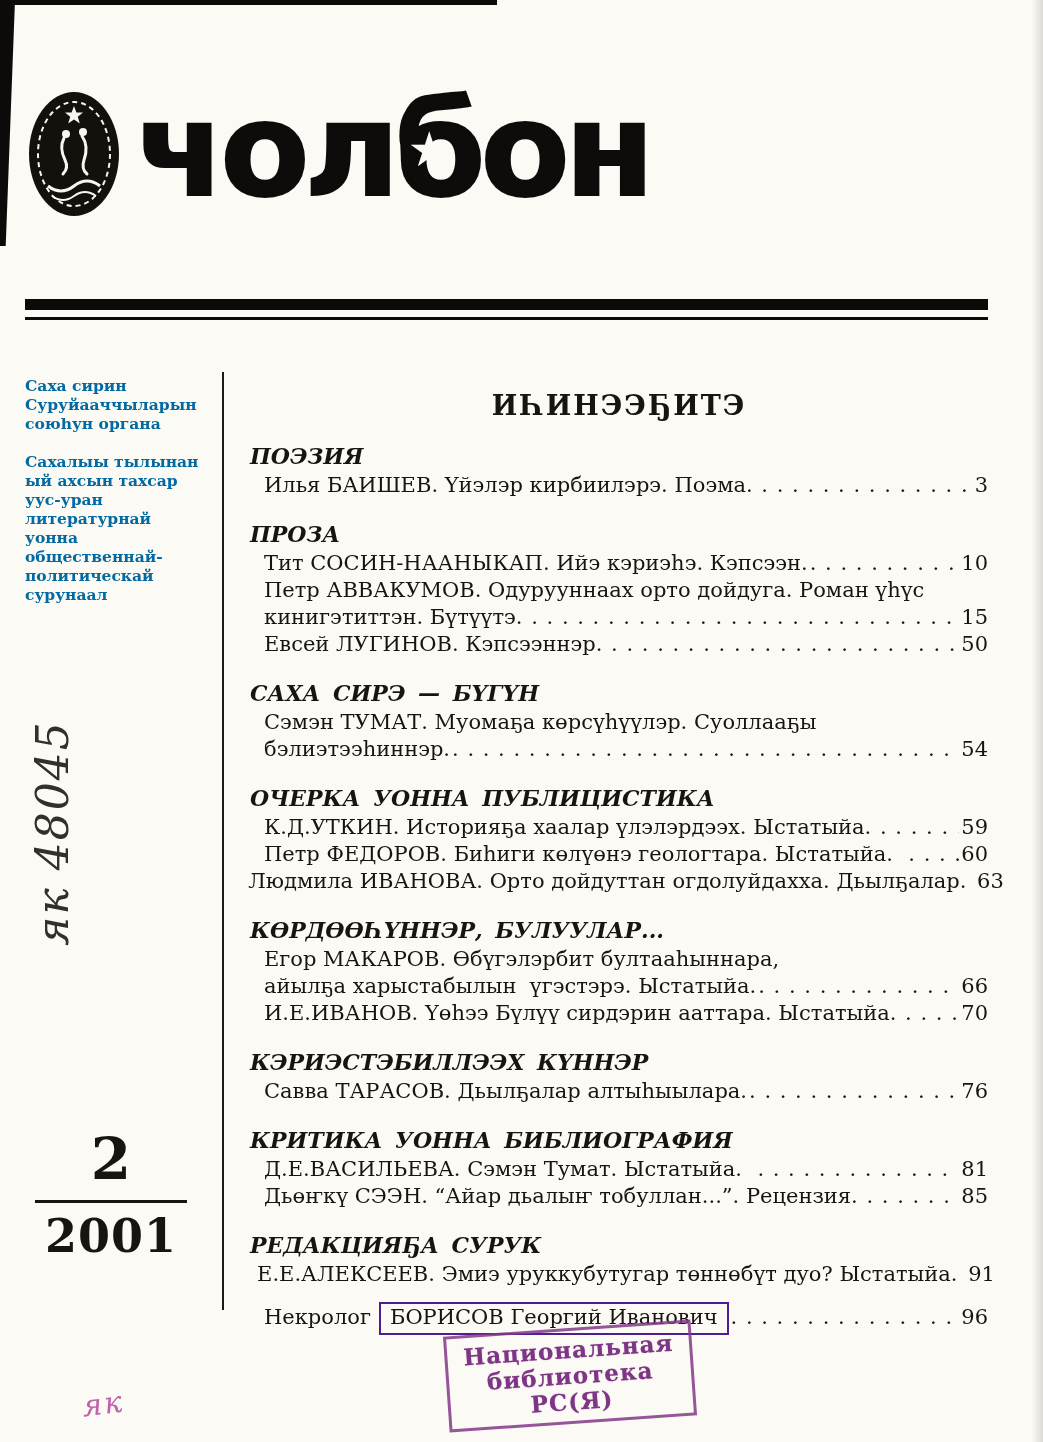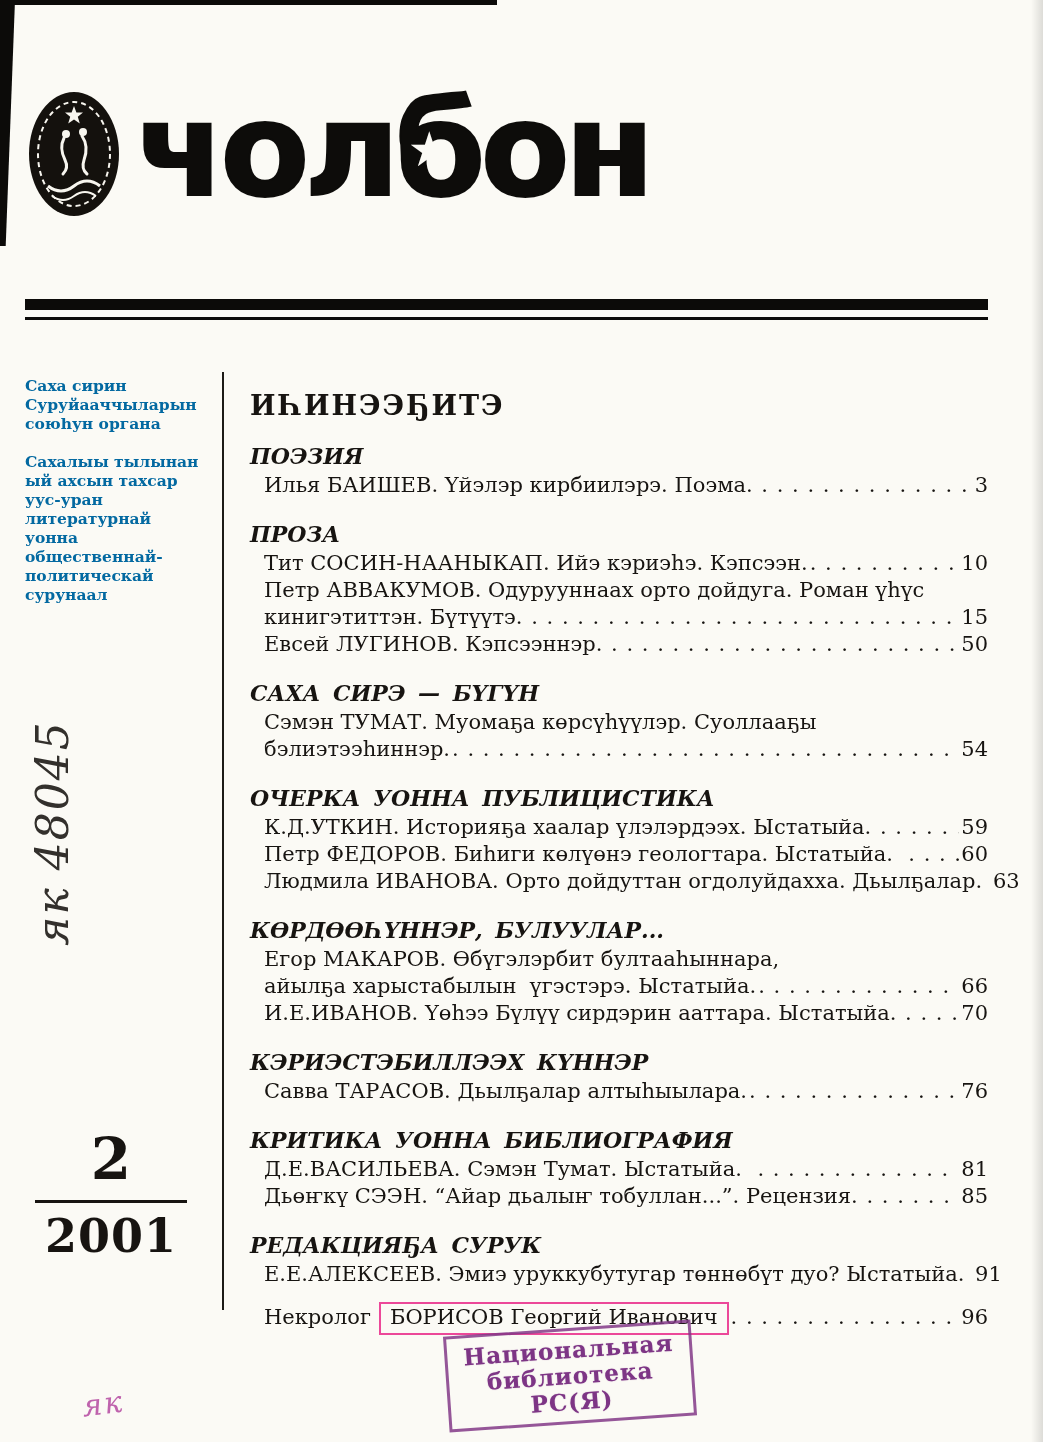--- a/index.html
+++ b/index.html
@@ -56,39 +56,39 @@
   }
 
   .issue-block { position:absolute; left:30px; top:1128px; width:162px; text-align:center; }
   .issue-number { font-size:58px; font-weight:bold; line-height:62px; }
   .issue-rule   { width:152px; height:3px; background:#171411; margin:10px auto 8px; }
   .issue-year   { font-size:46px; font-weight:bold; line-height:50px; letter-spacing:1px; }
 
   
   .toc { position:absolute; left:250px; top:390px; width:738px; }
   .toc-title {
-    text-align:left; font-weight:bold; font-size:27px;
+    text-align:center; font-weight:bold; font-size:27px;
     letter-spacing:2px; margin-bottom:10px;
   }
   .toc-heading {
     font-weight:bold; font-size:22px; line-height:28px;
     margin-top:21px; margin-bottom:2px; word-spacing:5px;font-style:italic;
   }
   .toc-entry { padding-left:14px; font-size:21px; line-height:27px; }
   .toc-entry.necrolog { margin-top:14px; }
   .entry-line { white-space:nowrap; }
-  .entry-line.last { display:flex; align-items:baseline; }
+  .entry-line.last { display:flex; align-items:baseline;justify-content:center; }
   .entry-text { white-space:pre; }
   .dots { flex:1 1 auto; overflow:hidden; white-space:nowrap; margin:0 2px; }
   .dots::after {
     content:". . . . . . . . . . . . . . . . . . . . . . . . . . . . . . . . . . . . . . . . . . . . . . . . . . . . . . . . . . . . . . . . . . . . .";
     letter-spacing:1px;
   }
   .page-num { white-space:nowrap; }
-  .boxed { border:2px solid #ec4899; padding:0 9px 2px; margin-left:8px; white-space:nowrap; }
+  .boxed { border:2px solid #4c1d95; padding:0 9px 2px; margin-left:8px; white-space:nowrap; }
 
   
   .stamp {
     position:absolute; left:446px; top:1328px; transform:rotate(-4deg);
     border:3px solid rgba(130,56,135,0.85); padding:6px 16px;
     color:#7d3585; font-weight:bold; font-size:23px; line-height:26px;
     letter-spacing:1px; text-align:center; white-space:pre-line;
     text-shadow:0 0 1px rgba(130,56,135,0.55);
   }
   .hand-note {

